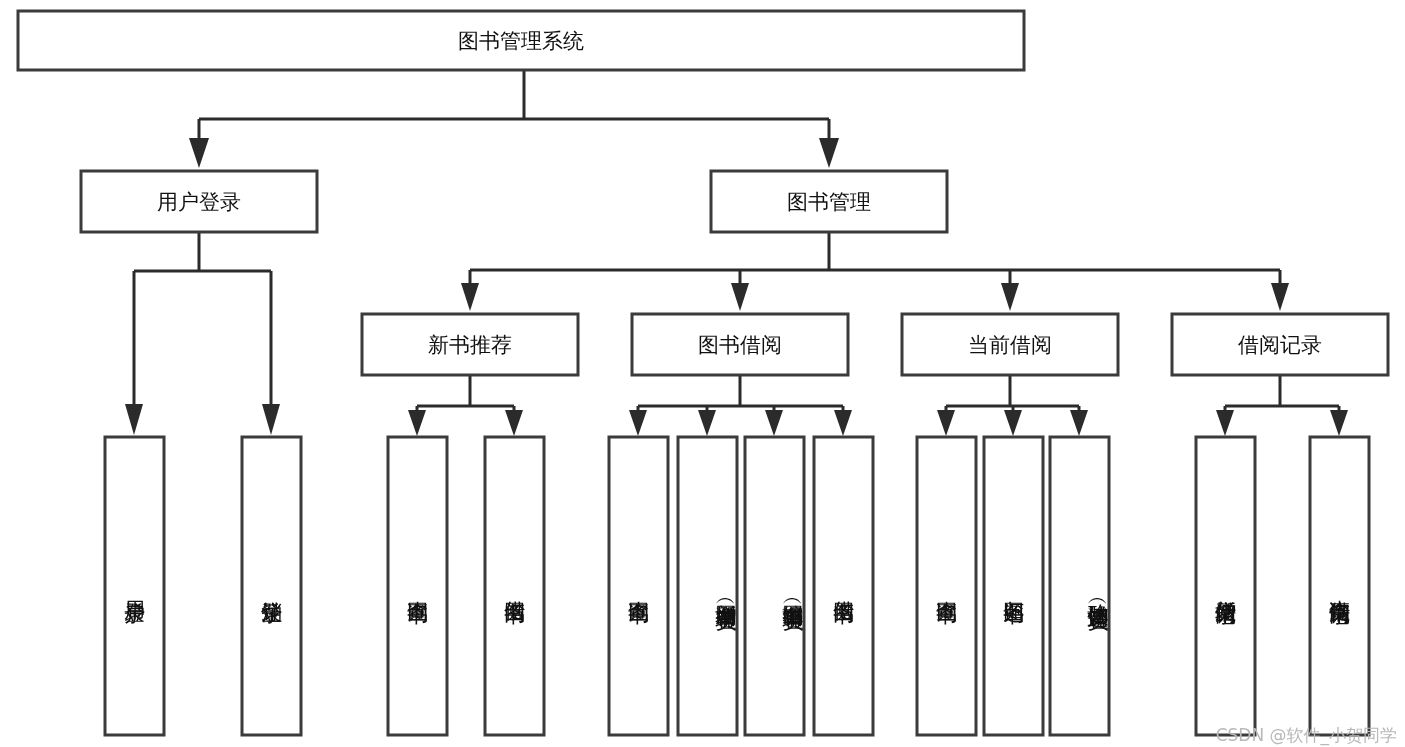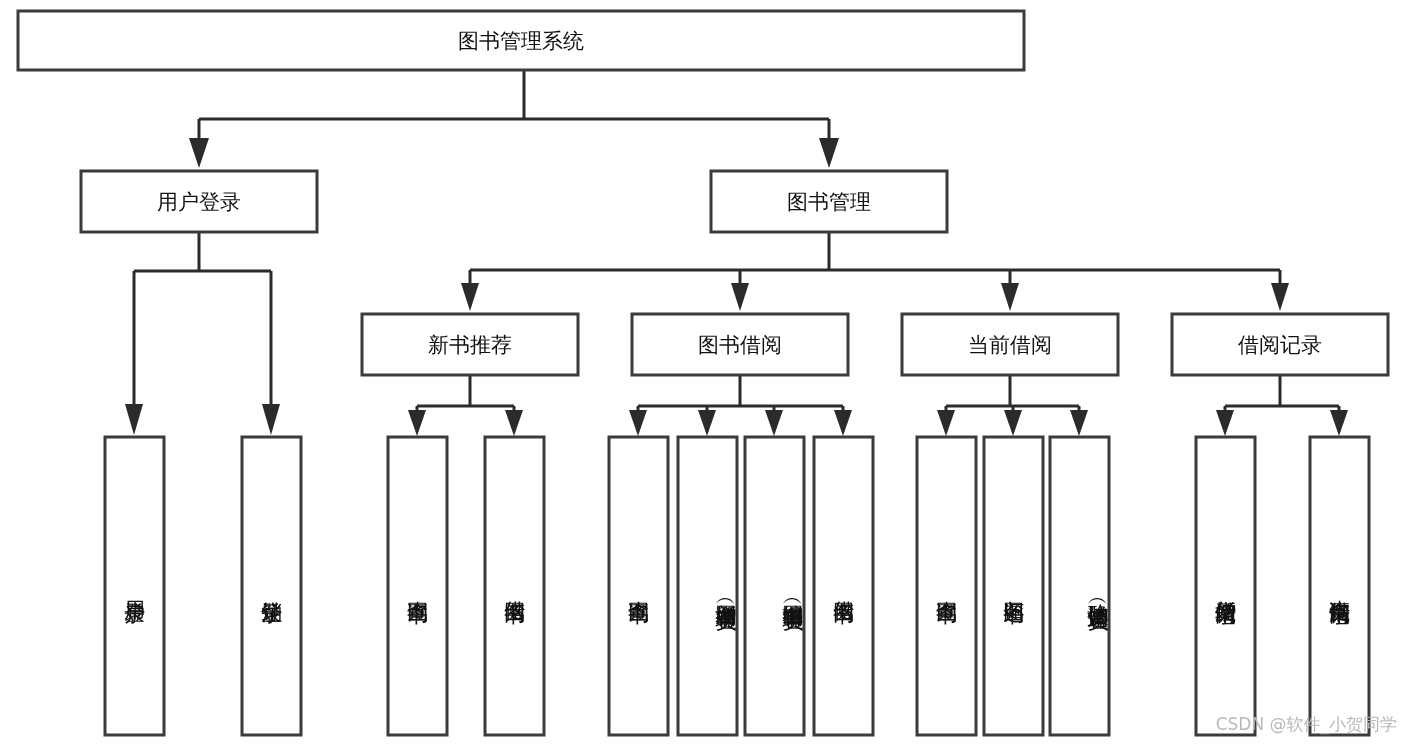--- a/index.html
+++ b/index.html
@@ -58,21 +58,21 @@
     font-size: 21px;
     line-height: 1.06;
     color: #111111;
     letter-spacing: 1px;
     white-space: nowrap;
     pointer-events: none;
   }
   .watermark {
     position: absolute;
     right: 8px;
-    bottom: 11px;
+    bottom: 0;
     font-family: "DejaVu Sans", "Liberation Sans", sans-serif;
     font-size: 17px;
     color: #b8b8b8;
     white-space: nowrap;
   }
 </style>
 </head>
 <body>
 
 <div id="diagram-root">

